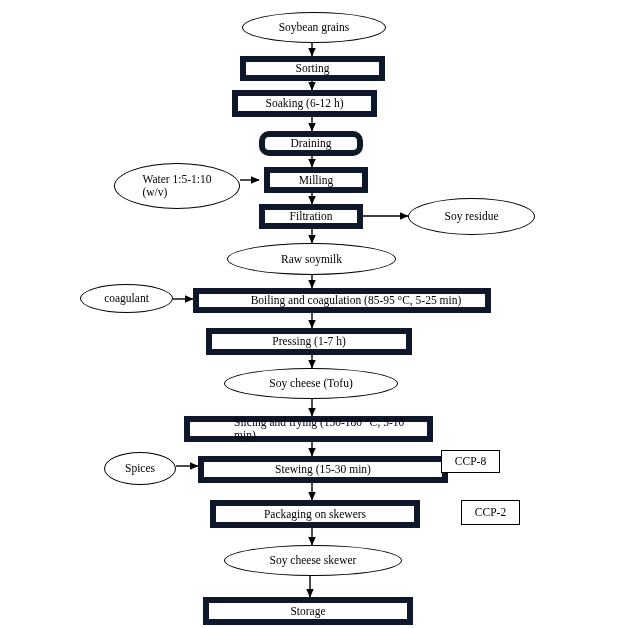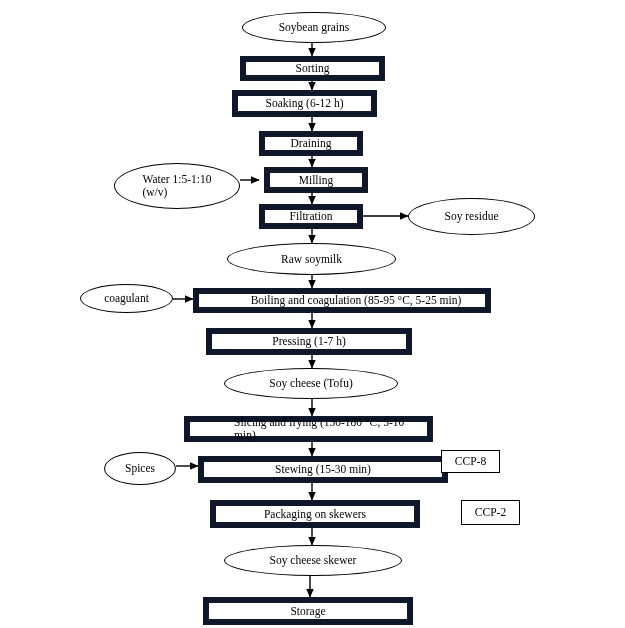--- a/index.html
+++ b/index.html
@@ -95,21 +95,21 @@
   <div id="node-layer">
       <div class="node ellipse" style="left: 242px; top: 12px; width: 144px; height: 31px;">
         <span>Soybean grains</span>
       </div>
       <div class="node box" style="left: 240px; top: 56px; width: 145px; height: 25px;">
         <span>Sorting</span>
       </div>
       <div class="node box" style="left: 232px; top: 90px; width: 145px; height: 27px;">
         <span>Soaking (6-12 h)</span>
       </div>
-      <div class="node box" style="left: 259px; top: 131px; width: 104px; height: 25px;">
+      <div class="node box" style="left: 259px; top: 131px; width: 104px; height: 25px; border-radius: 10px;">
         <span>Draining</span>
       </div>
       <div class="node ellipse" style="left: 114px; top: 163px; width: 126px; height: 46px;">
         <span>Water 1:5-1:10
 (w/v)</span>
       </div>
       <div class="node box" style="left: 264px; top: 167px; width: 104px; height: 26px;">
         <span>Milling</span>
       </div>
       <div class="node box" style="left: 259px; top: 204px; width: 104px; height: 25px;">

